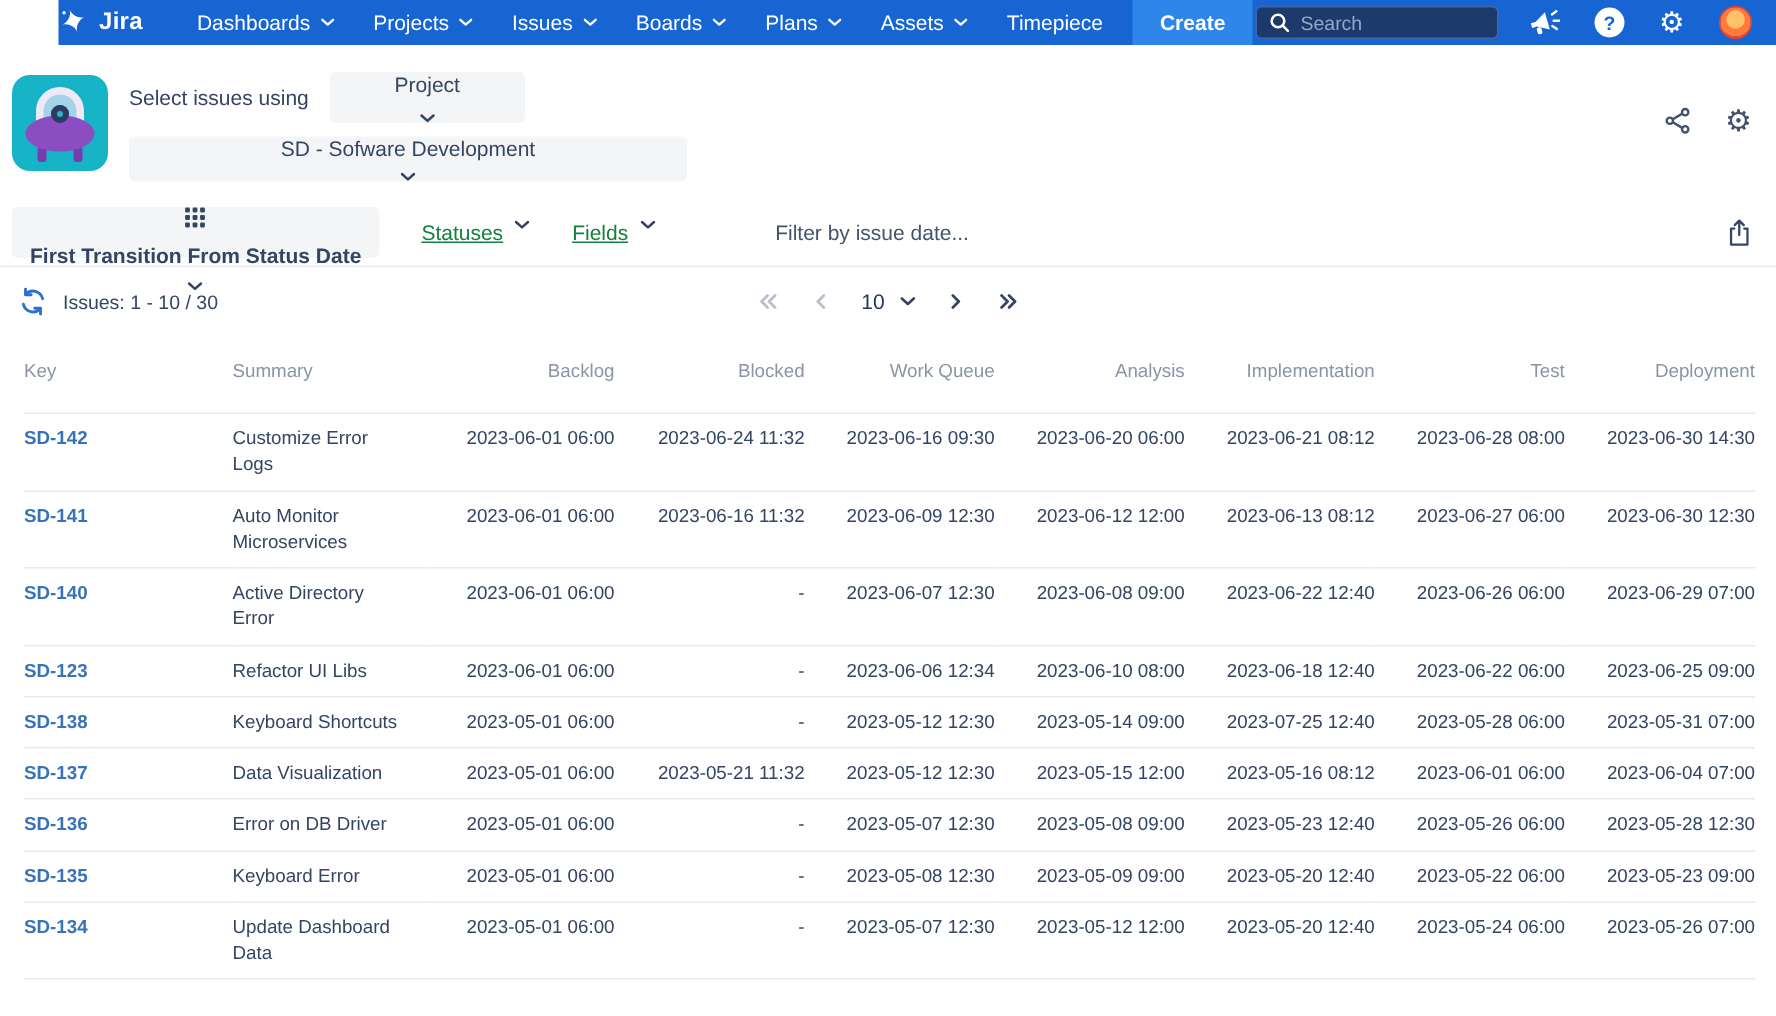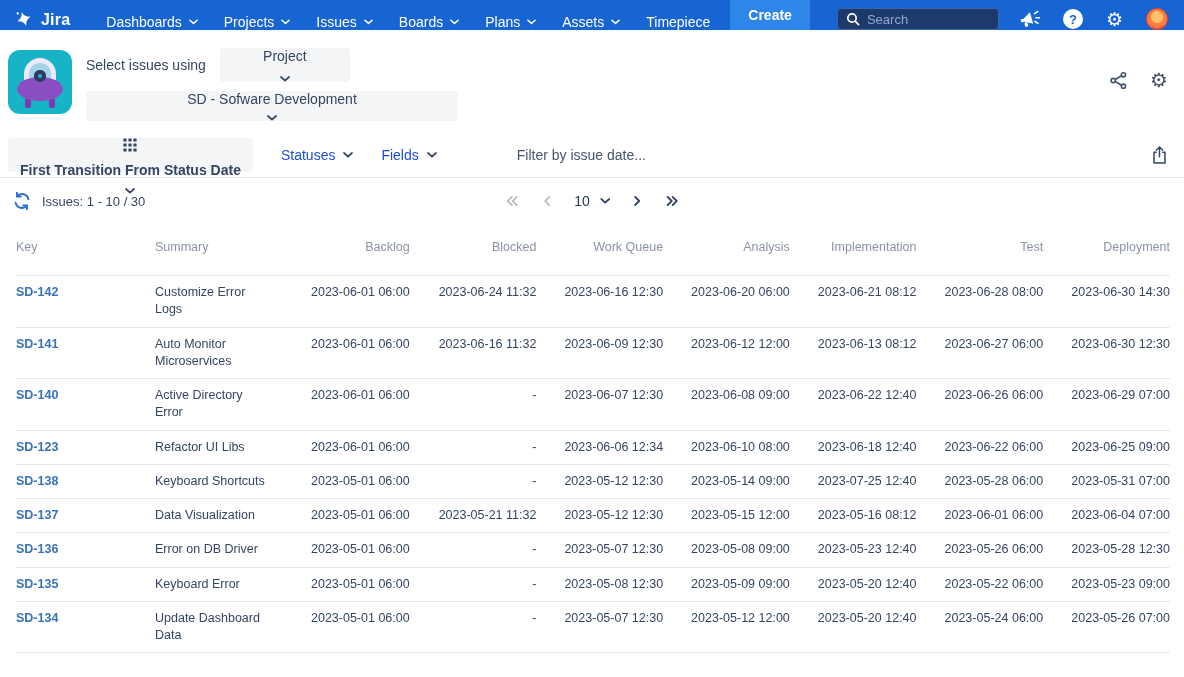--- a/index.html
+++ b/index.html
@@ -1,21 +1,21 @@
 <!DOCTYPE html>
 <html><head>
 <meta charset="utf-8">
 <style>
   * { box-sizing: border-box; margin: 0; padding: 0; }
   html,body { width:1184px; height:677px; overflow:hidden; background:#fff;
     font-family:"Liberation Sans", sans-serif; }
 
   
-  .topnav { height:30px; background:#1765D2; display:flex; align-items:flex-end;
-    padding-left:14px; color:#fff; }
+  .topnav { height:30px; background:#1765D2; display:flex; align-items:center;
+    color:#fff;margin-left:39px; }
   .brand { display:flex; align-items:center; gap:7px; margin-right:36px; cursor:pointer; }
   .brand-name { font-size:16px; font-weight:600; letter-spacing:.2px; }
   .nav-items { display:flex; align-items:center; gap:26px; margin-right:26px; }
   .nav-item { display:flex; align-items:center; gap:7px; font-size:14px; cursor:pointer; white-space:nowrap; }
   .nav-item-plain { font-size:14px; margin-right:20px; cursor:pointer; white-space:nowrap; }
   .create-btn { height:30px; border:none; background:#2F86EA; color:#fff; font-size:14px;
     font-weight:600; padding:0 18px; cursor:pointer; font-family:inherit; }
   .nav-spacer { flex:1; }
   .search-box { display:flex; align-items:center; gap:7px; width:162px; height:22px;
     background:#1C3A6B; border:1px solid #3E66A9; border-radius:4px; padding:0 8px; margin-right:20px; }
@@ -48,22 +48,22 @@
   .select-label { font-size:14px; color:#344563; }
   .btn-gray { background:#F4F5F7; border:none; border-radius:4px; color:#344563; font-size:14px;
     display:flex; align-items:center; cursor:pointer; font-family:inherit;flex-direction:column; }
   .mode-select { width:130px; height:34px; padding:0 12px; justify-content:space-between; }
   .project-select { width:372px; height:30px; padding:0 12px; justify-content:space-between; }
   .header-right { margin-left:auto; display:flex; align-items:center; gap:22px; padding-top:24px; }
 
   
   .toolbar { display:flex; align-items:center; height:44px; padding:0 16px 0 8px; }
   .view-btn { height:34px; padding:0 12px; gap:10px; font-weight:700; }
-  .ghost-btn { background:none; border:none; display:flex; align-items:center; gap:8px;
-    font-size:14px; color:#1d4ed8; cursor:pointer; font-family:inherit; margin-left:28px; }
+  .ghost-btn { background:none; border:none; display:flex; align-items:flex-start; gap:8px;
+    font-size:14px; color:#15803d; cursor:pointer; font-family:inherit; margin-left:28px;text-decoration:underline; }
   .date-filter-input { flex:1; min-width:0; margin-left:80px; border:none; outline:none;
     font-size:14px; color:#344563; font-family:inherit; background:transparent; }
   .date-filter-input::placeholder { color:#44546F; }
   .divider { height:1px; background:#E7E9EC; }
 
   
   .pagination-row { position:relative; display:flex; align-items:center; height:46px; padding:0 16px 0 12px; }
   .issues-summary { margin-left:10px; font-size:13px; color:#344563; }
   .pager { position:absolute; left:50%; transform:translateX(-50%); display:flex; align-items:center; gap:21px; }
   .pg-btn { background:none; border:none; padding:2px; cursor:pointer; color:#344563; display:flex; align-items:center; }
@@ -330,21 +330,21 @@
           <th class="num">Test</th>
           <th class="num">Deployment</th>
         </tr>
       </thead>
     <tbody id="table-body">
         <tr>
           <td class="key"><a>SD-142</a></td>
           <td class="summary">Customize Error Logs</td>
           <td class="num">2023-06-01 06:00</td>
           <td class="num">2023-06-24 11:32</td>
-          <td class="num">2023-06-16 12:30</td>
+          <td class="num">2023-06-16 09:30</td>
           <td class="num">2023-06-20 06:00</td>
           <td class="num">2023-06-21 08:12</td>
           <td class="num">2023-06-28 08:00</td>
           <td class="num">2023-06-30 14:30</td>
         </tr>
         <tr>
           <td class="key"><a>SD-141</a></td>
           <td class="summary">Auto Monitor Microservices</td>
           <td class="num">2023-06-01 06:00</td>
           <td class="num">2023-06-16 11:32</td>

